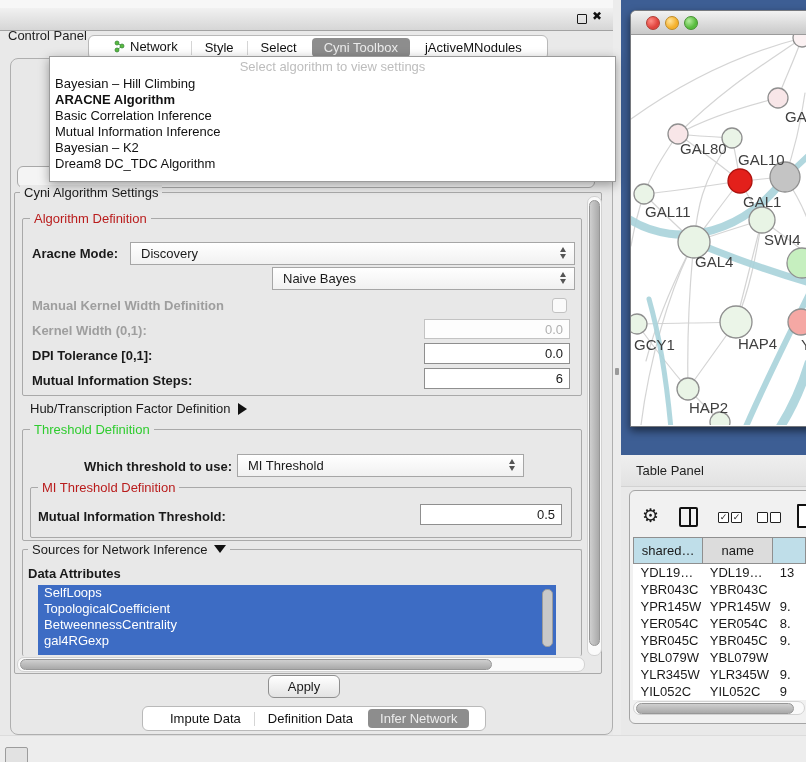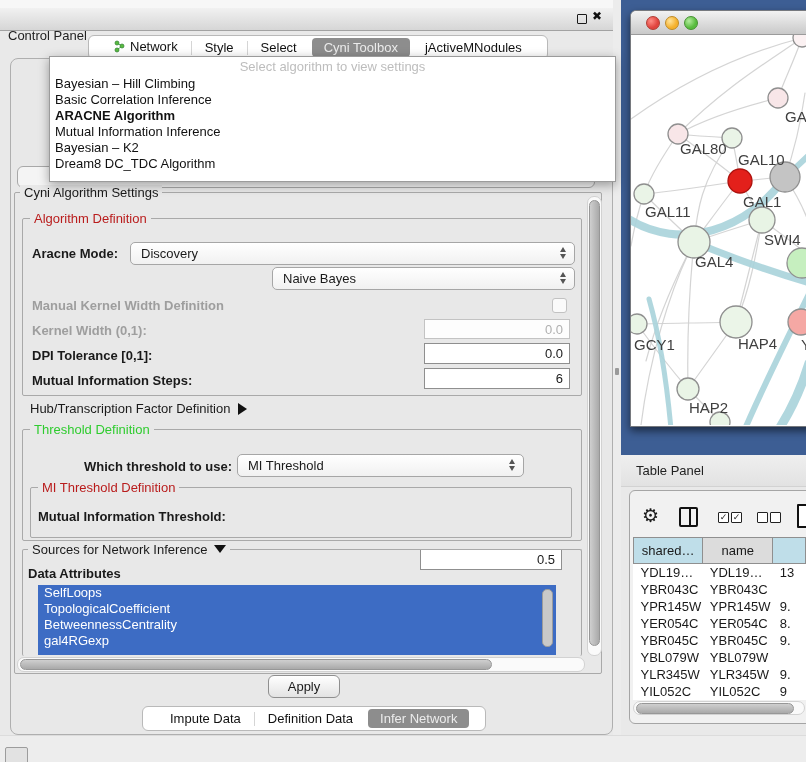--- a/index.html
+++ b/index.html
@@ -38,21 +38,21 @@
   
   .gb{border:1px solid #A9A9A9;border-radius:2px;background:transparent;}
   .gb-title{font-size:13px;background:#E8E8E8;padding:0 4px;z-index:5;}
   .t-blue{color:#b91c1c;}
   .t-green{color:#2FCC2F;}
   .lbl{font-size:13px;}
   .b{font-weight:bold;}
   .dis{color:#9E9E9E;}
   
   .combo{position:absolute;height:21px;background:linear-gradient(#FFFFFF,#F1F1F1);
-      border:1px solid #A6A6A6;border-radius:5px;font-size:13px;}
+      border:1px solid #A6A6A6;border-radius:0;font-size:13px;}
   .combo-val{position:absolute;left:10px;top:3px;}
   .combo-arr{position:absolute;right:8px;top:4px;}
   .tri-up{display:block;width:0;height:0;border-left:3.5px solid transparent;border-right:3.5px solid transparent;
       border-bottom:5px solid #555;margin-bottom:2px;}
   .tri-dn{display:block;width:0;height:0;border-left:3.5px solid transparent;border-right:3.5px solid transparent;
       border-top:5px solid #555;}
   
   .tf{position:absolute;background:#FFF;border:1px solid #8F8F8F;font-size:13px;text-align:right;
       padding-right:6px;box-sizing:border-box;line-height:19px;}
   .tf.dis{background:#FDFDFD;border-color:#C3C3C3;color:#B0B0B0;}
@@ -194,21 +194,21 @@
     <span class="combo-val">MI Threshold</span>
     <span class="combo-arr">
         <i class="tri-up"></i>
         <i class="tri-dn"></i>
       </span>
   </div>
 
   <div class="abs gb" style="left:30px;top:487px;width:540px;height:49px;"></div>
   <span class="abs gb-title t-blue" style="left:38px;top:480px;">MI Threshold Definition</span>
   <span class="abs lbl b" style="left:38px;top:509px;">Mutual Information Threshold:</span>
-  <div class="tf" style="left:420px;top:504px;width:142px;height:21px;margin-top:45px;">0.5</div>
+  <div class="tf" style="left:420px;top:504px;width:142px;height:21px;">0.5</div>
 
   <div class="abs gb" style="left:22px;top:549px;width:558px;height:106px;border-bottom:none;"></div>
   <span class="abs gb-title" style="left:28px;top:542px;"><span>Sources for Network Inference</span><span class="arrow-d"></span></span>
   <span class="abs lbl b" style="left:28px;top:566px;">Data Attributes</span>
 
   <div class="abs attr-list">
     <div class="attr-item">SelfLoops</div>
     <div class="attr-item">TopologicalCoefficient</div>
     <div class="attr-item">BetweennessCentrality</div>
     <div class="attr-item">gal4RGexp</div>
@@ -226,22 +226,22 @@
   <div class="abs tabstrip tabstrip-bottom">
     <span class="tab">Impute Data</span>
     <span class="tabdiv"></span>
     <span class="tab">Definition Data</span>
     <span class="tab sel">Infer Network</span>
   </div>
 
   <div class="abs alg-popup">
     <div class="alg-prompt">Select algorithm to view settings</div>
     <div class="alg-item">Bayesian – Hill Climbing</div>
+    <div class="alg-item bold">ARACNE Algorithm</div>
     <div class="alg-item">Basic Correlation Inference</div>
-    <div class="alg-item bold">ARACNE Algorithm</div>
     <div class="alg-item">Mutual Information Inference</div>
     <div class="alg-item">Bayesian – K2</div>
     <div class="alg-item">Dream8 DC_TDC Algorithm</div>
   </div>
 
   <div class="abs splitter"></div>
   <div class="abs split-handle"></div>
 
   <div class="abs desktop"></div>
   <div class="abs net-win">

